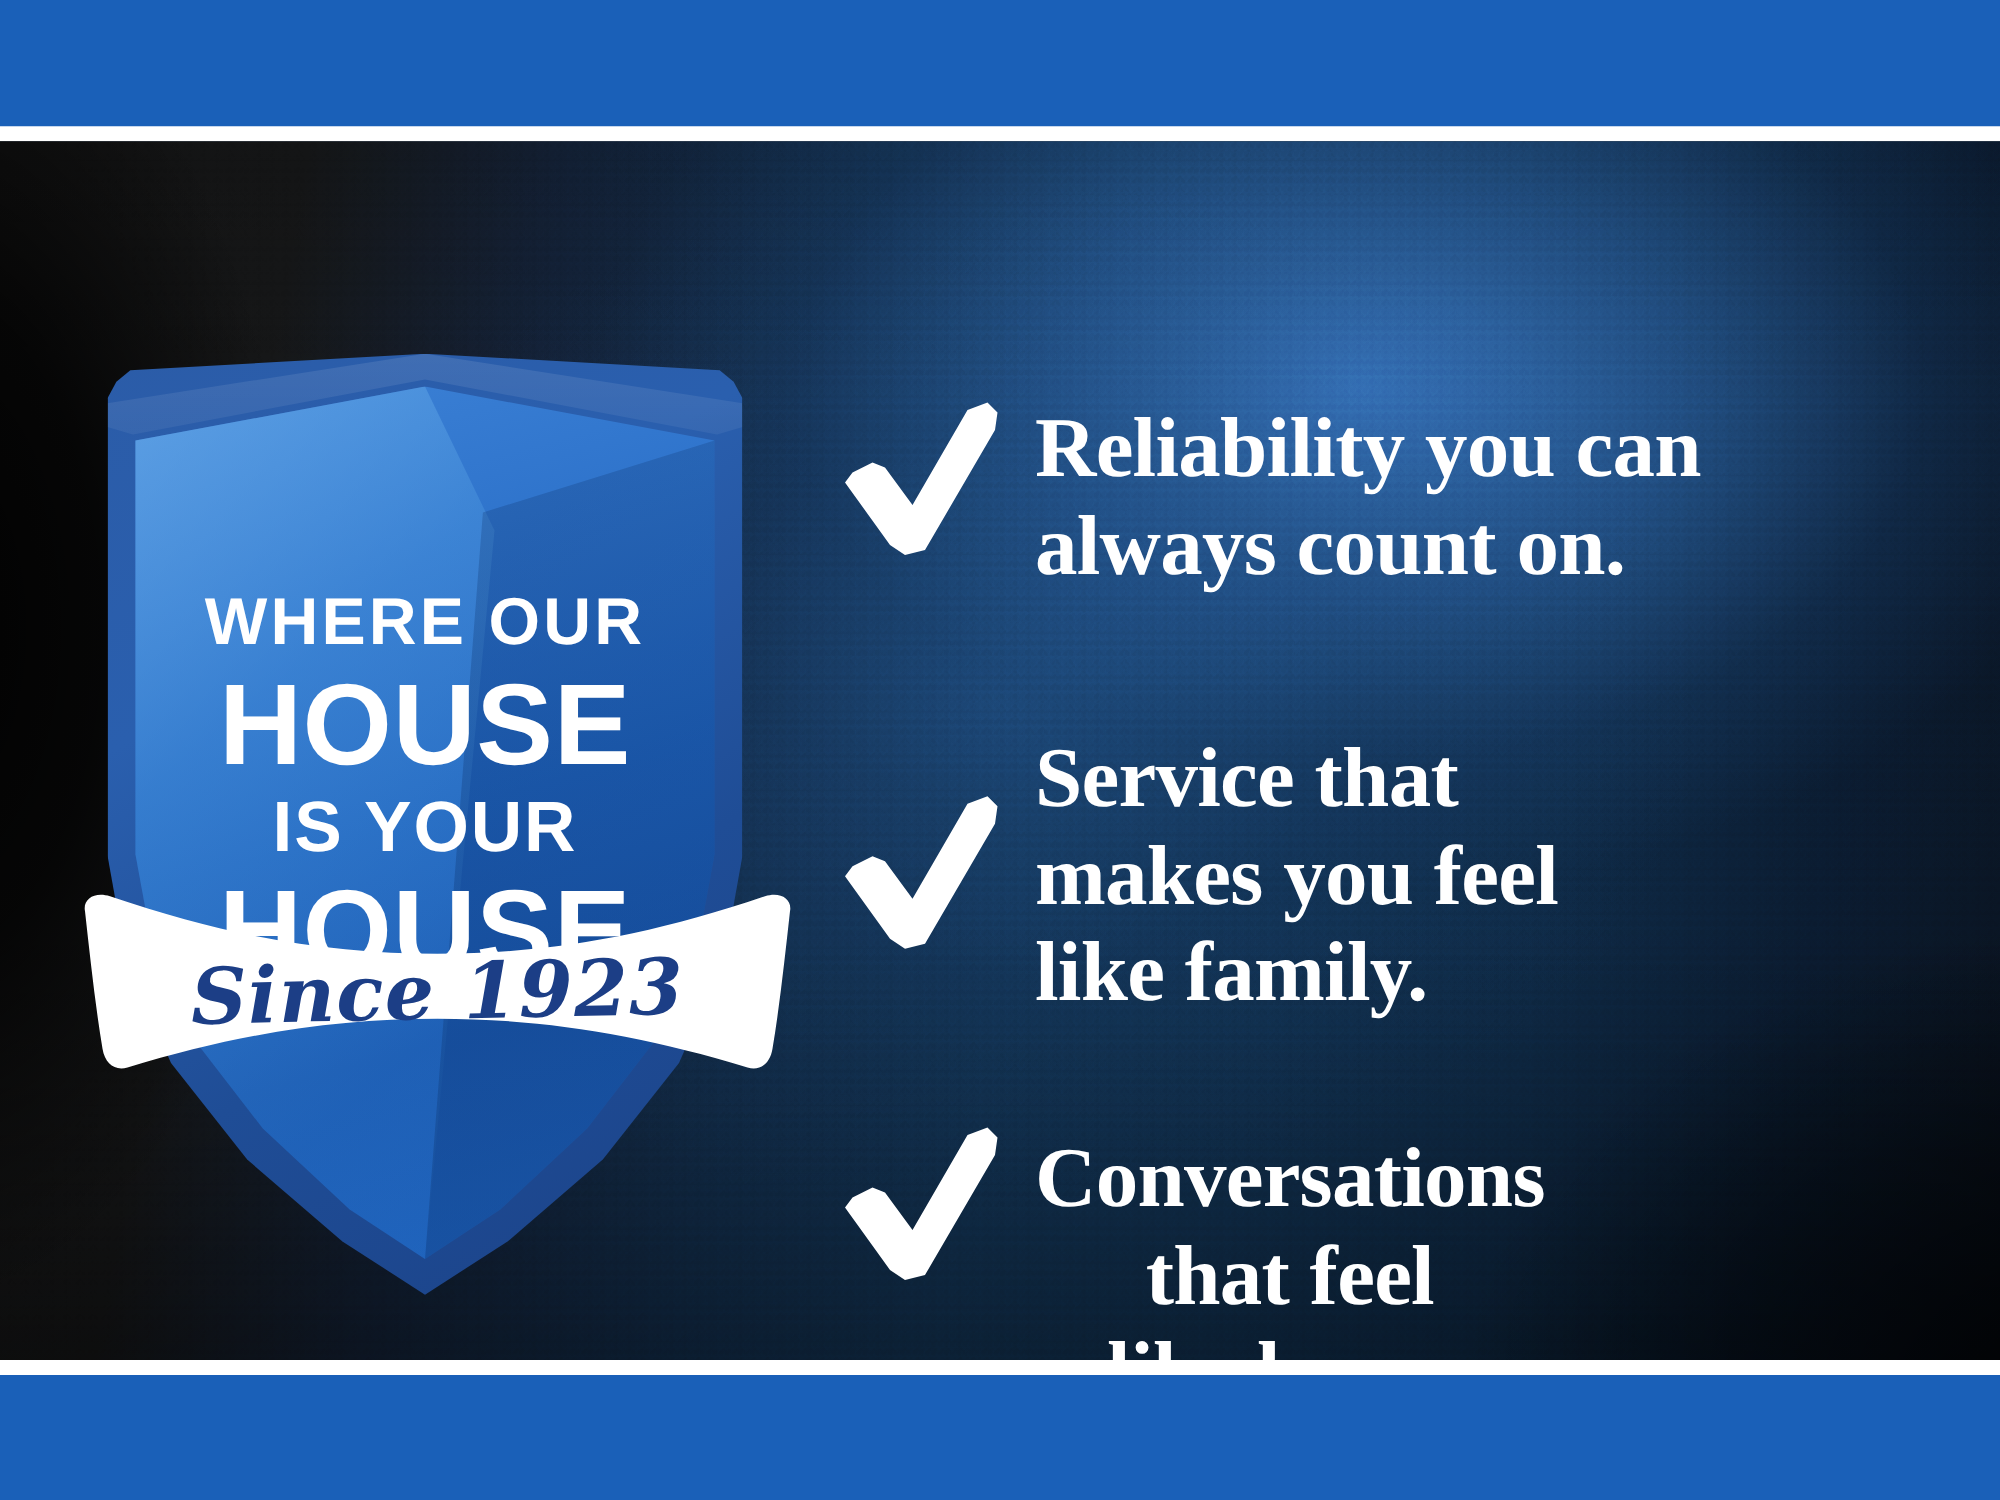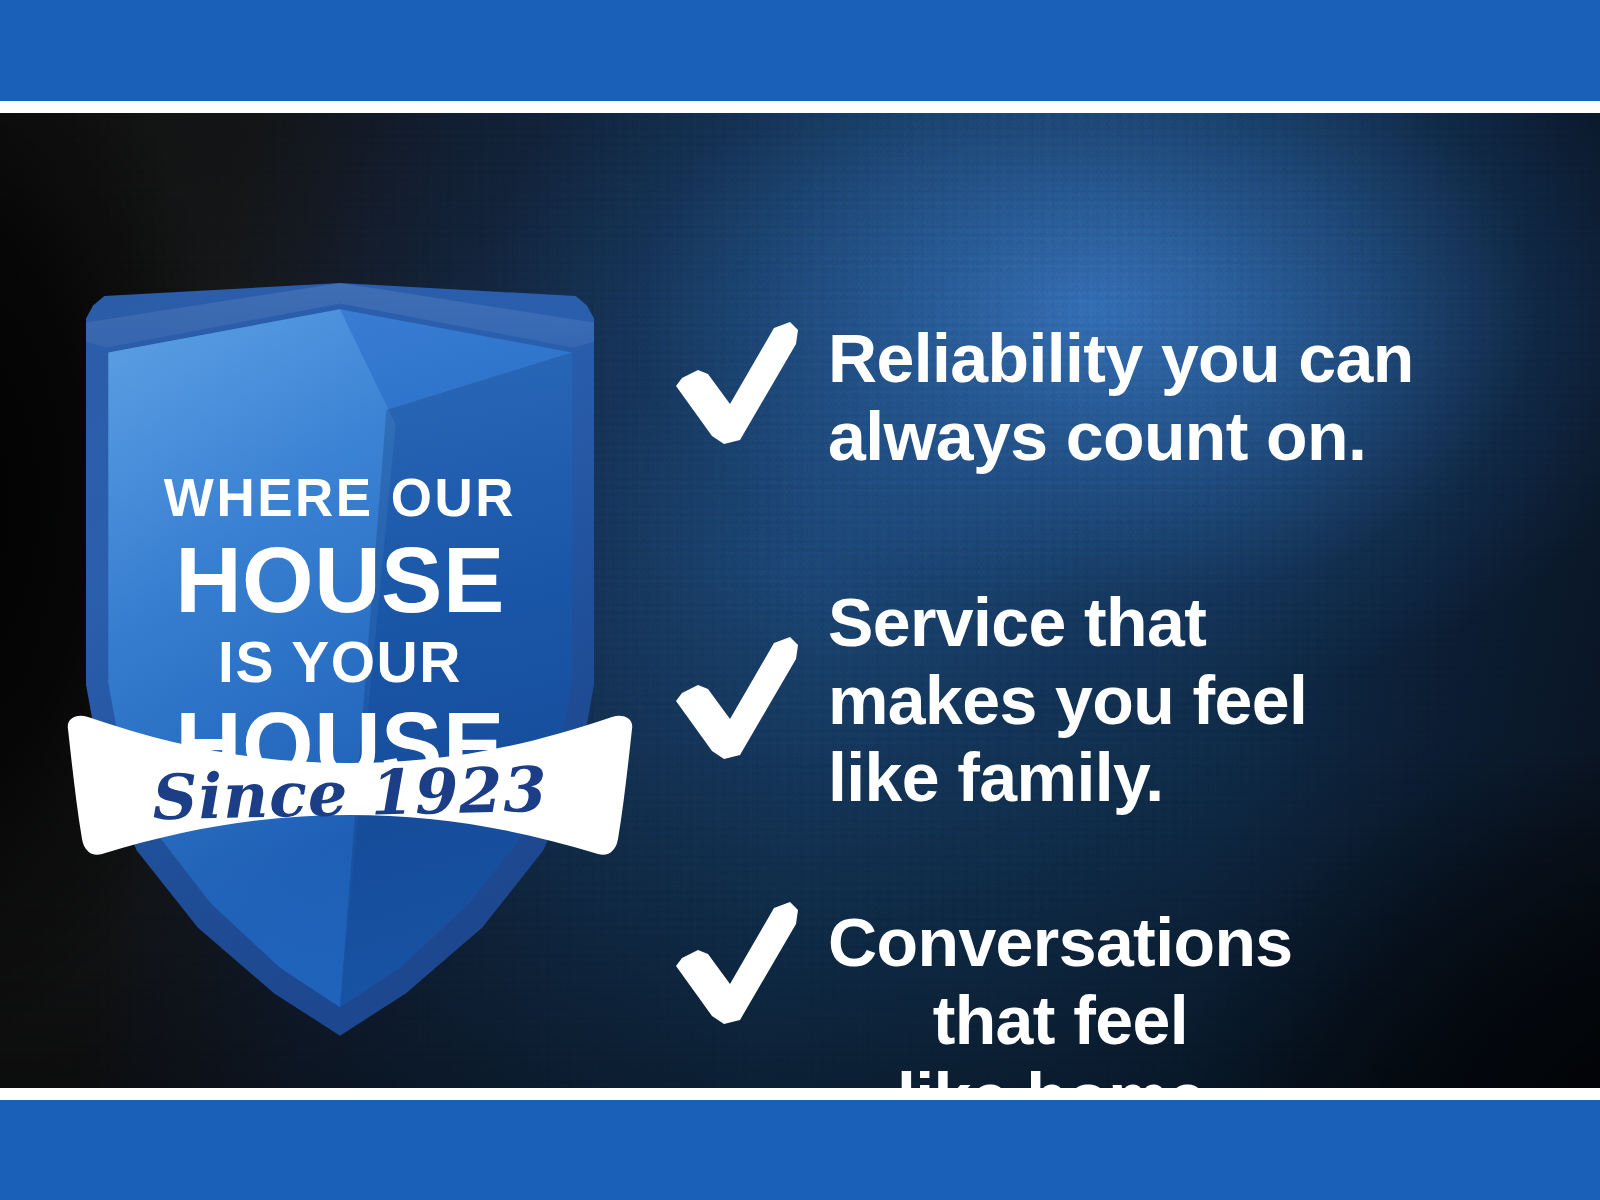--- a/index.html
+++ b/index.html
@@ -244,20 +244,21 @@
   .check-icon svg { display: block; }
 
   .benefit-text {
     color: #ffffff;
     font-size: 68px;
     font-weight: 700;
     line-height: 1.14;
     letter-spacing: -0.6px;
     padding-top: 6px;
     white-space: pre-line;
+    font-family: Liberation Serif, serif;
   }
   .benefit-1 .benefit-text { padding-top: 2px; }
 </style>
 </head>
 <body>
 
 <div class="banner">
 
   <div class="bar bar-top"></div>
 

